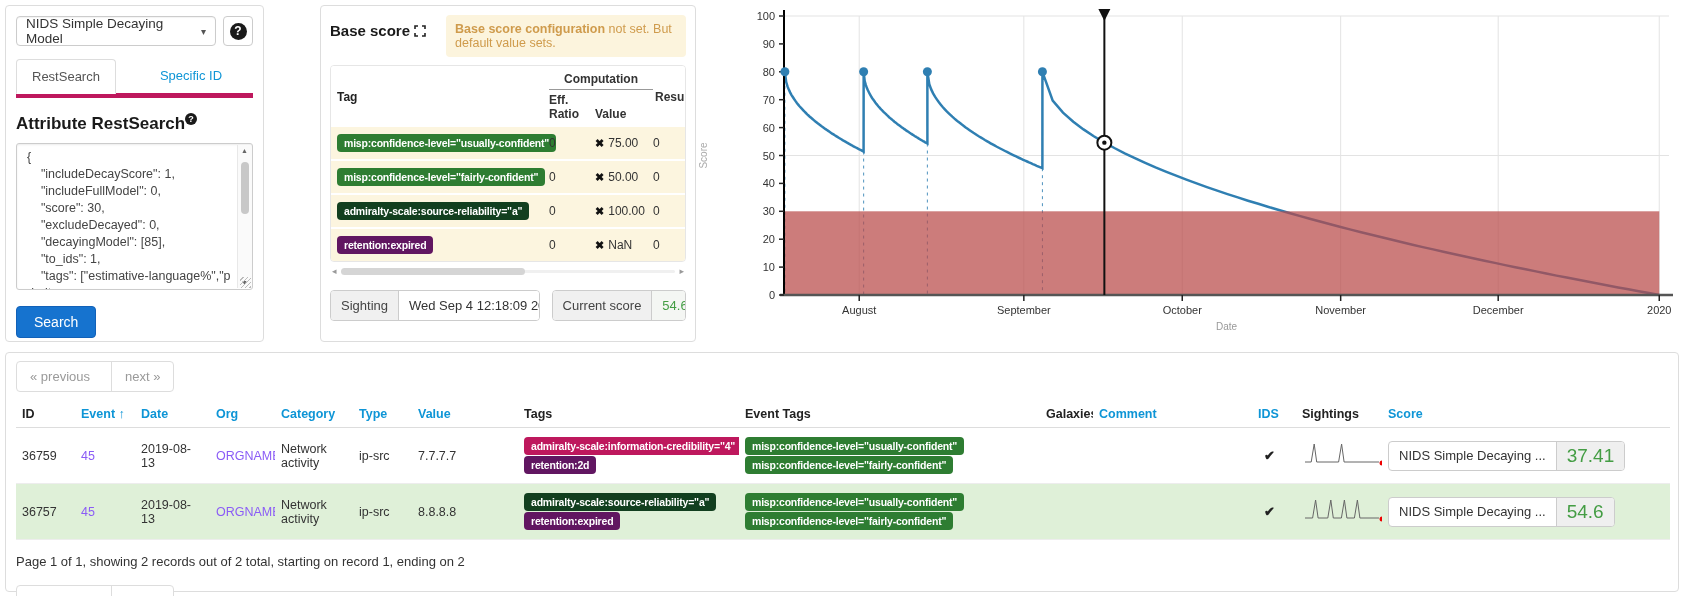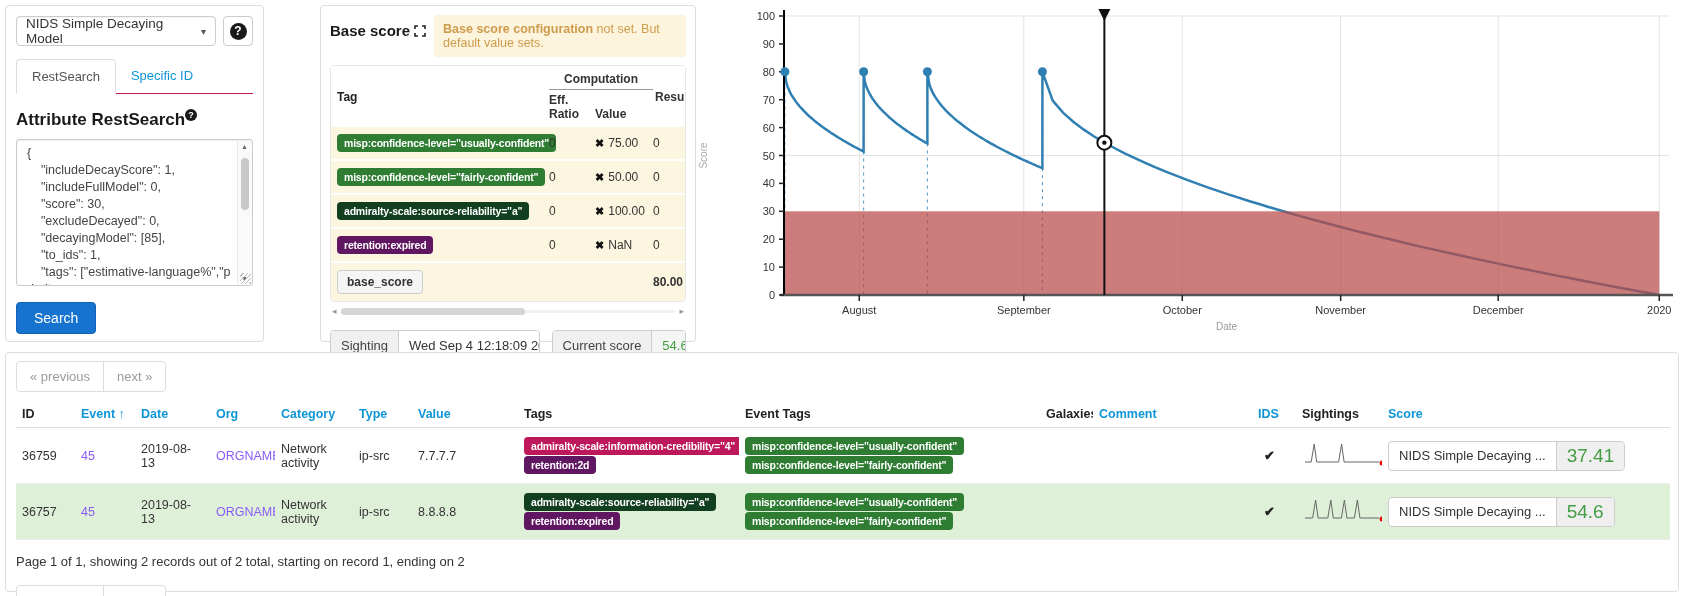--- a/index.html
+++ b/index.html
@@ -15,37 +15,37 @@
   .left-panel { left:5px; top:5px; width:259px; height:337px; }
   .selector-row { display:flex; gap:7px; }
   .select {
     flex:1; height:30px; border:1px solid #ccc; border-radius:4px; background:#fff;
     display:flex; align-items:center; justify-content:space-between; padding:0 9px;
     font-size:13.5px; color:#333; box-shadow:inset 0 1px 1px rgba(0,0,0,.05); cursor:pointer;
   }
   .select .caret { color:#555; font-size:10px; }
   .help-btn { width:30px; height:30px; border:1px solid #ccc; border-radius:4px; background:#fff; display:flex; align-items:center; justify-content:center; cursor:pointer; padding:0; }
   .qmark { display:inline-block; width:17px; height:17px; border-radius:50%; background:#1a1a1a; color:#fff; font-weight:bold; font-size:12px; line-height:17px; text-align:center; }
-  .tabs { display:flex; border-bottom:1px solid #be185d; margin-top:13px; }
+  .tabs { display:flex; border-bottom:5px solid #be185d; margin-top:13px;gap:29px; }
   .tab { padding:9px 15px; font-size:13px; cursor:pointer; }
   .tab.active { border:1px solid #ddd; border-bottom:1px solid #fff; border-radius:4px 4px 0 0; margin-bottom:-1px; color:#555; background:#fff; }
   .tab.lnk { color:#0e95d6; }
   h3.rs-head { font-size:17px; margin:15px 0 9px; color:#1a1a1a; }
   h3.rs-head .sup-q { display:inline-block; width:12px; height:12px; border-radius:50%; background:#1a1a1a; color:#fff; font-size:9px; line-height:12px; text-align:center; vertical-align:super; font-weight:bold; }
   .textarea-wrap { position:relative; height:147px; border:1px solid #ccc; border-radius:3px; background:#fff; box-shadow:inset 0 1px 2px rgba(0,0,0,.08); overflow:hidden; }
   .textarea-wrap pre { margin:0; padding:5px 20px 5px 10px; font-family:"Liberation Sans",sans-serif; font-size:12.5px; line-height:17px; color:#444; white-space:pre-wrap; word-break:break-all; }
   .vscroll { position:absolute; top:1px; right:1px; bottom:1px; width:14px; background:#fafafa; border-left:1px solid #e8e8e8; display:flex; flex-direction:column; align-items:center; justify-content:space-between; font-size:7px; color:#666; padding:2px 0; }
   .vthumb { position:absolute; top:18px; right:3px; width:8px; height:52px; background:#c8c8c8; border-radius:4px; }
   .resize-grip { position:absolute; right:1px; bottom:1px; width:11px; height:11px;
     background:repeating-linear-gradient(135deg, transparent 0 2px, #bbb 2px 3px); cursor:nwse-resize; }
   .btn-primary { margin-top:16px; background:#1673cf; border:1px solid #1261b8; color:#fff; padding:7px 17px; border-radius:4px; font-size:14px; cursor:pointer; }
 
   
   .mid-panel { left:320px; top:5px; width:376px; height:337px; padding:9px; }
-  .mid-head { display:flex; gap:8px; align-items:stretch; }
+  .mid-head { display:flex; gap:20px; align-items:stretch; }
   .mid-title { font-weight:bold; font-size:15px; color:#1a1a1a; white-space:nowrap; padding-top:7px; }
   .expand-icon { vertical-align:-1px; margin-left:4px; cursor:pointer; }
   .warn { flex:1; background:#fcf4dd; border-radius:4px; padding:7px 9px; font-size:12.5px; color:#cf9b4c; line-height:14px; }
   .bs-table { border:1px solid #e6e6e6; border-radius:4px; margin-top:8px; overflow:hidden; font-size:12px; }
   .bs-grid { display:grid; grid-template-columns:212px 46px 58px 1fr; align-items:center; }
   .bs-head { padding:6px 6px 4px; background:#fff; }
   .bs-head .h { font-weight:bold; color:#222; }
   .h-comp-wrap { grid-column:2 / span 2; text-align:center; }
   .h-comp { font-weight:bold; border-bottom:1px solid #999; padding-bottom:3px; margin-bottom:3px; }
   .h-sub { display:grid; grid-template-columns:46px 58px; text-align:left; font-weight:bold; }
@@ -65,21 +65,21 @@
   .ival.green { color:#449d44; background:#f4f6f3; }
 
   
   .chart-area { position:absolute; left:697px; top:0; width:988px; height:348px; }
   .chart-area svg { font-family:inherit; display:block; }
 
   
   .bottom-panel { left:5px; top:352px; width:1674px; height:240px; padding:8px 10px; }
   .pager { display:inline-flex; border:1px solid #ddd; border-radius:4px; overflow:hidden; background:#fff; }
   .pager .pg { padding:7px 13px; color:#9a9a9a; font-size:13px; cursor:default; }
-  .pager .pg + .pg { border-left:1px solid #ddd; }
+  .pager .pg + .pg { border-left:1px solid #ddd;margin-left:8px; }
   table.results { width:100%; border-collapse:collapse; table-layout:fixed; font-size:12.5px; margin-top:8px; }
   table.results th { text-align:left; font-weight:bold; color:#222; padding:7px 6px 6px; border-bottom:1px solid #ddd; white-space:nowrap; overflow:hidden; }
   table.results th.lnk { color:#0e95d6; cursor:pointer; }
   table.results td { padding:8px 6px; vertical-align:middle; border-bottom:1px solid #ededed; overflow:hidden; }
   tr.hl td { background:#dff0d8; }
   a.lnk { color:#8b5cf6; text-decoration:none; cursor:pointer; }
   .tags-cell .bline { margin:1px 0; }
   .ids-check { font-size:13px; color:#222; font-weight:bold; padding-left:6px; }
   .score-group { display:inline-flex; border:1px solid #ccc; border-radius:4px; overflow:hidden; background:#fff; height:30px; align-items:stretch; cursor:pointer; }
   .score-model { padding:0 10px; display:flex; align-items:center; color:#333; font-size:13px; white-space:nowrap; }
@@ -169,26 +169,20 @@
     <div class="bs-res">0</div>
   </div>
 
   <div class="bs-grid bs-row">
     <div><span class="tag-badge" style="background: rgb(97, 22, 97);">retention:expired</span></div>
     <div class="bs-eff">0</div>
     <div><span class="bs-op">✖</span><span class="bs-val">NaN</span></div>
     <div class="bs-res">0</div>
   </div>
 </div>
-    <div class="bs-grid bs-row">
-      <div><span class="base-badge">base_score</span></div>
-      <div></div>
-        <div></div>
-      <div class="bs-result-bold">80.00</div>
-    </div>
   </div>
   <div class="hscroll">
     <span>◂</span>
     <span class="track">
         <span class="hthumb"></span>
       </span>
     <span>▸</span>
   </div>
   <div class="sight-row">
     <div class="igroup">

